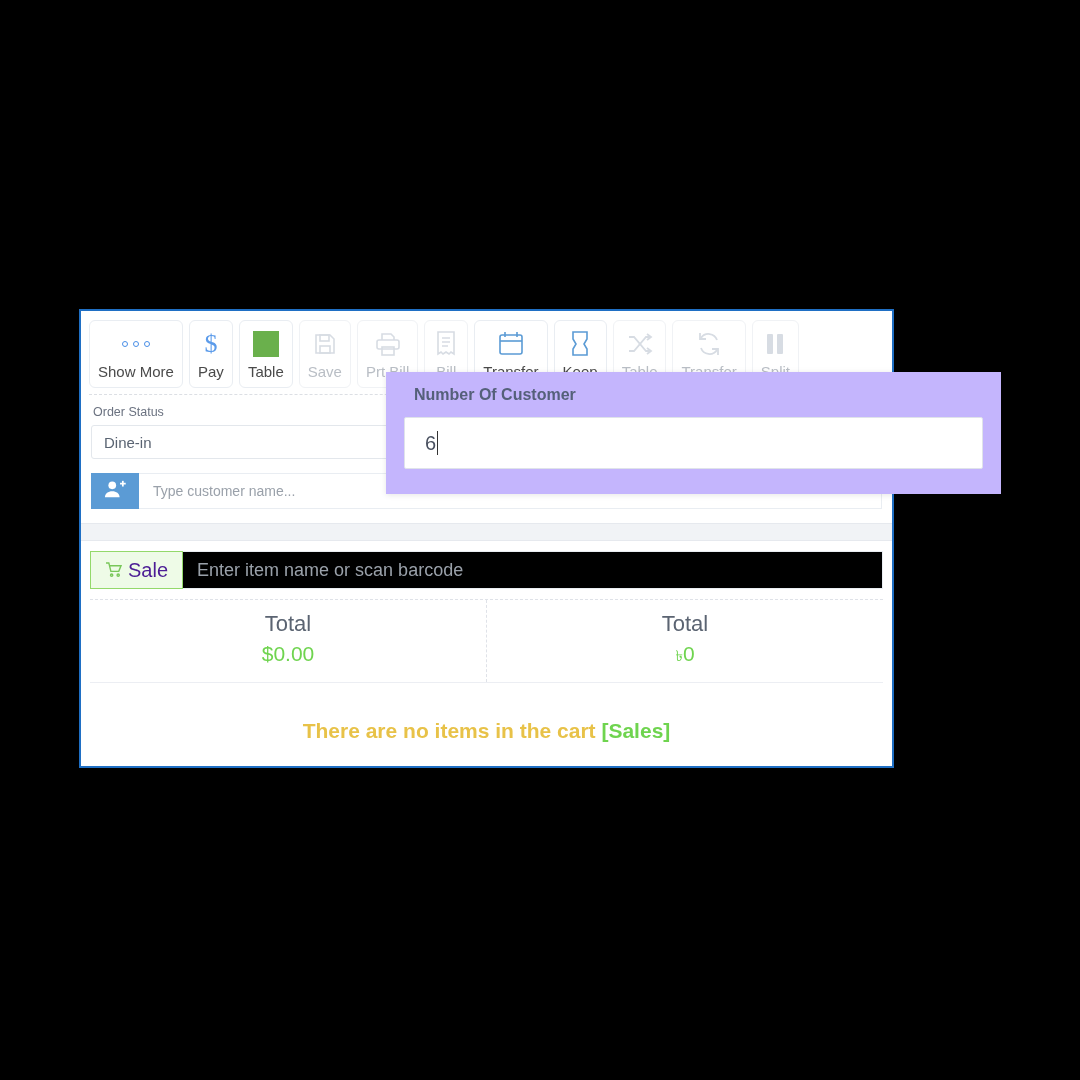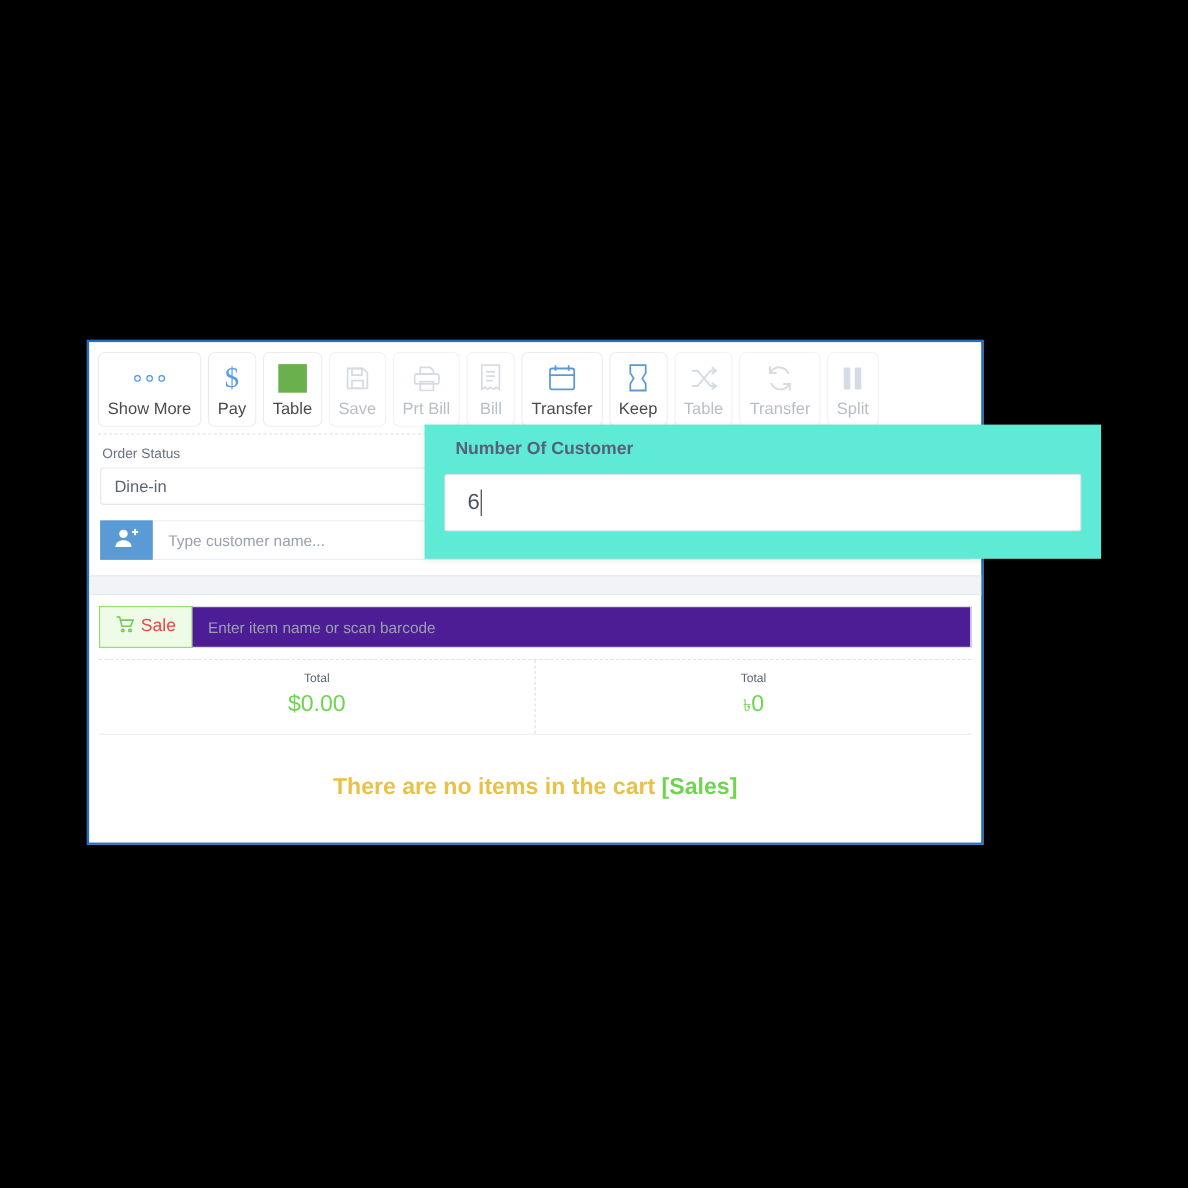--- a/index.html
+++ b/index.html
@@ -155,56 +155,56 @@
     height: 38px;
     margin: 10px 9px 0 9px;
   }
   .sale-tag {
     background: #eefbe7;
     border: 1px solid #93d96a;
     display: flex;
     align-items: center;
     gap: 6px;
     padding: 0 14px;
-    color: #ef4444;
-    font-size: 16px;
+    color: #4c1d95;
+    font-size: 20px;
     cursor: pointer;
     box-sizing: border-box;
   }
   .sale-input {
     flex: 1;
     border: 1px solid #e9edf2;
     border-left: none;
     display: flex;
     align-items: center;
     padding-left: 14px;
-    font-size: 14px;
+    font-size: 18px;
     color: #9aa1aa;
-    background: #4c1d95;
+    background: #000000;
     box-sizing: border-box;
     cursor: text;
   }
 
   
   .totals {
     display: flex;
     margin: 10px 9px 0 9px;
     border-top: 1px dashed #dfe2e8;
     border-bottom: 1px solid #eceef3;
   }
   .total-cell {
     flex: 1;
     text-align: center;
     padding: 11px 0 13px 0;
   }
   .total-cell + .total-cell {
     border-left: 1px dashed #dfe2e8;
   }
   .total-title {
-    font-size: 11px;
+    font-size: 22px;
     color: #5b6472;
     margin-bottom: 5px;
   }
   .total-value {
     font-size: 21px;
     color: #6fd44f;
     font-weight: normal;
   }
   .total-value .cur-small { font-size: 15px; }
 
@@ -215,24 +215,24 @@
     font-size: 21px;
     font-weight: bold;
     color: #e8c248;
   }
   .empty-cart .tag { color: #6fd44f; }
 
   
   #modal {
     position: absolute;
     left: 386px;
-    top: 386px;
+    top: 372px;
     width: 615px;
     height: 122px;
-    background: #5eead4;
+    background: #c4b5fd;
     box-sizing: border-box;
     box-shadow: 0 1px 6px rgba(0,0,0,0.10);
   }
   .modal-title {
     font-size: 16px;
     font-weight: bold;
     color: #55607a;
     padding: 14px 0 0 28px;
   }
   .modal-input {

